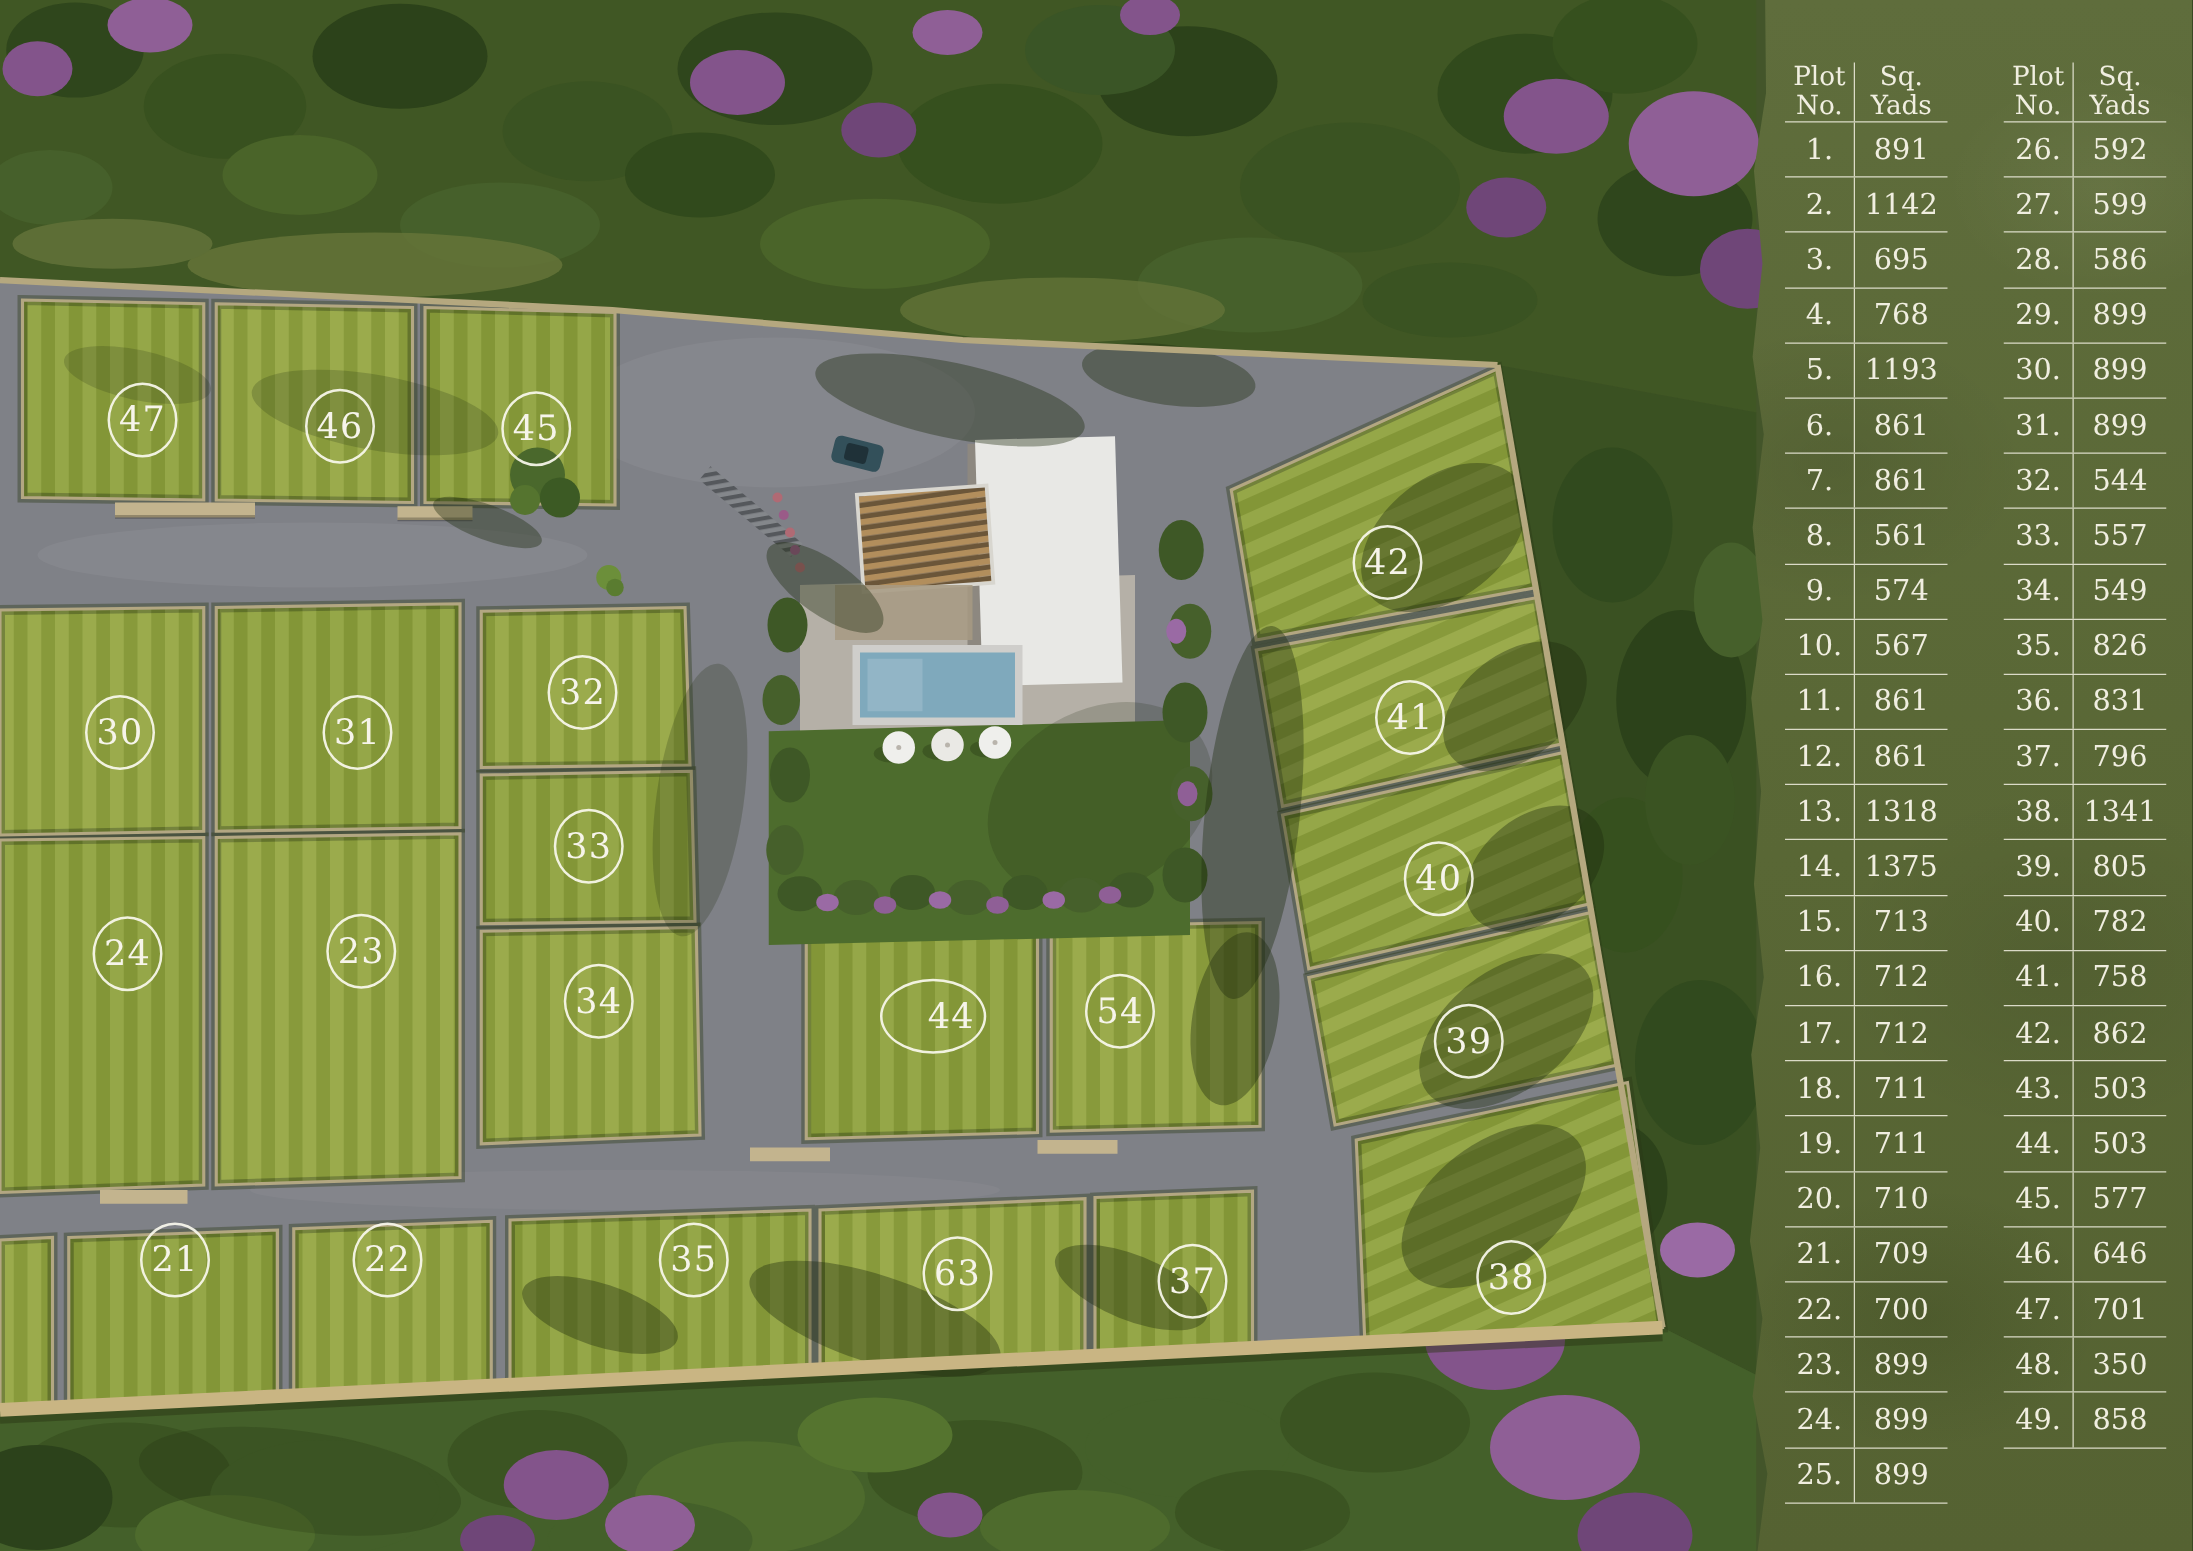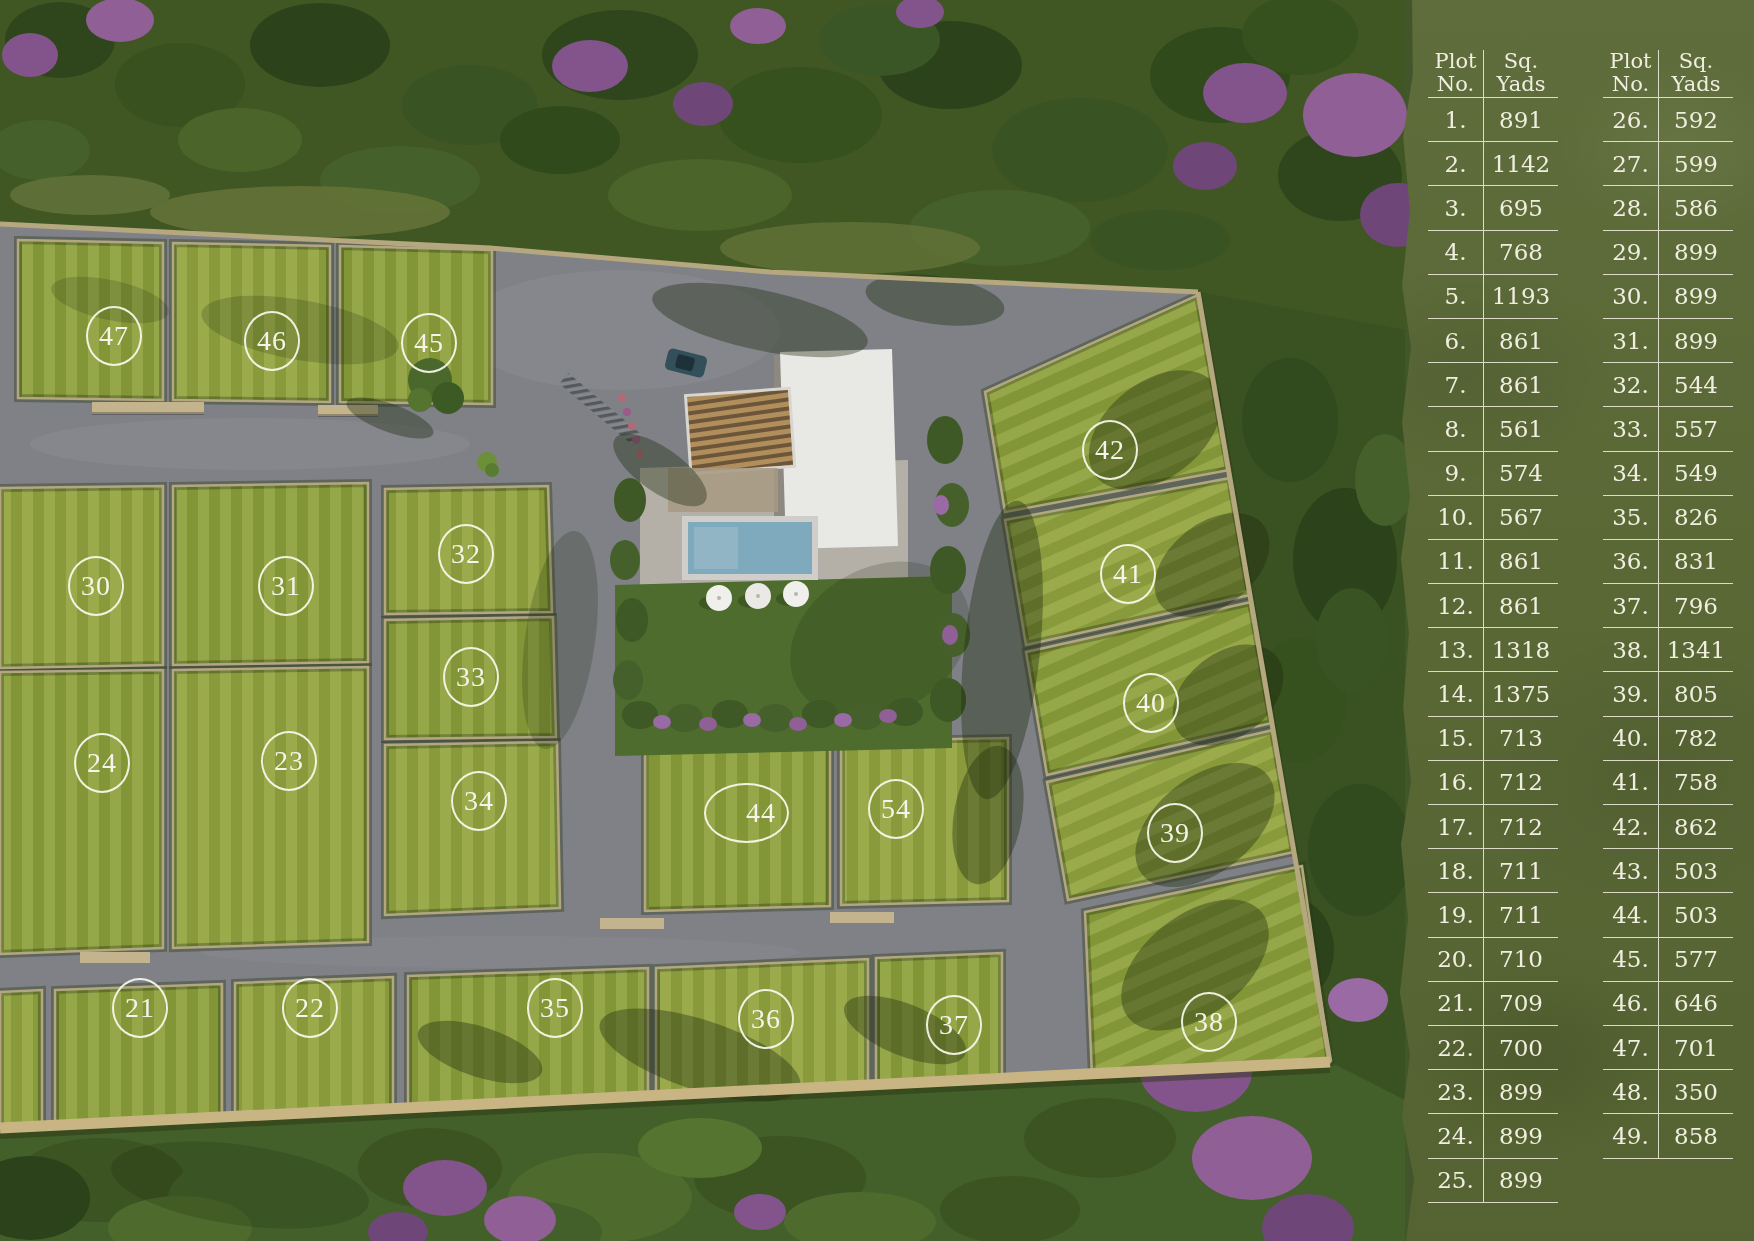--- a/index.html
+++ b/index.html
@@ -1,21 +1,21 @@
 <!DOCTYPE html>
 <html><head>
 <meta charset="utf-8">
 <style>
   html,body{margin:0;padding:0;background:#2c3d1c;}
   #stage{position:relative;width:1754px;height:1241px;overflow:hidden;
          font-family:"DejaVu Serif",serif;}
   #terrain{position:absolute;left:0;top:0;}
 
   
-  #plot-labels{position:absolute;left:0;top:0;width:1754px;height:1241px;pointer-events:none;font-family:Liberation Serif, serif;}
+  #plot-labels{position:absolute;left:0;top:0;width:1754px;height:1241px;pointer-events:none;}
   .plot-circle{position:absolute;width:52px;height:56px;margin:-29px 0 0 -27px;
     border:2px solid rgba(250,248,238,.92);border-radius:50%;
     display:flex;align-items:center;justify-content:center;}
   .plot-circle .num{color:#f6f4ea;font-size:28px;line-height:1;letter-spacing:1px;}
 
   
   #panel{position:absolute;left:1396px;top:0;width:358px;height:1241px;
     background-image:
       radial-gradient(220px 160px at 20% 30%, rgba(0,0,0,.08), transparent 70%),
       radial-gradient(260px 200px at 70% 62%, rgba(0,0,0,.07), transparent 70%),
@@ -446,21 +446,21 @@
 
     <div class="plot-circle" style="left: 309px; top: 1007px;">
       <span class="num">22</span>
     </div>
 
     <div class="plot-circle" style="left: 554px; top: 1007px;">
       <span class="num">35</span>
     </div>
 
     <div class="plot-circle" style="left: 765px; top: 1018px;">
-      <span class="num">36</span>
+      <span class="num">63</span>
     </div>
 
     <div class="plot-circle" style="left: 953px; top: 1024px;">
       <span class="num">37</span>
     </div>
 
     <div class="plot-circle" style="left: 1208px; top: 1021px;">
       <span class="num">38</span>
     </div>
   </div>

